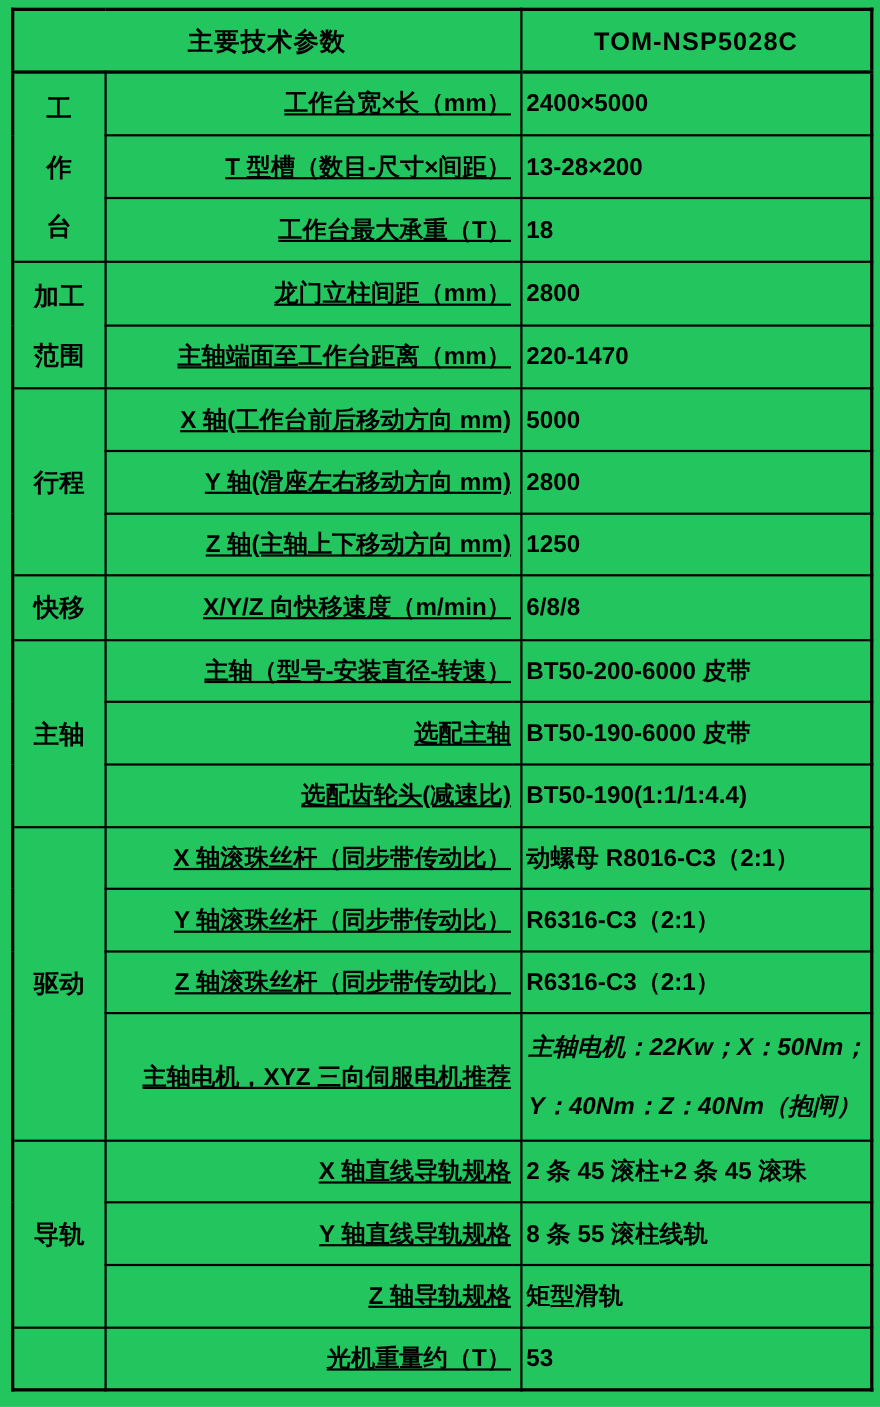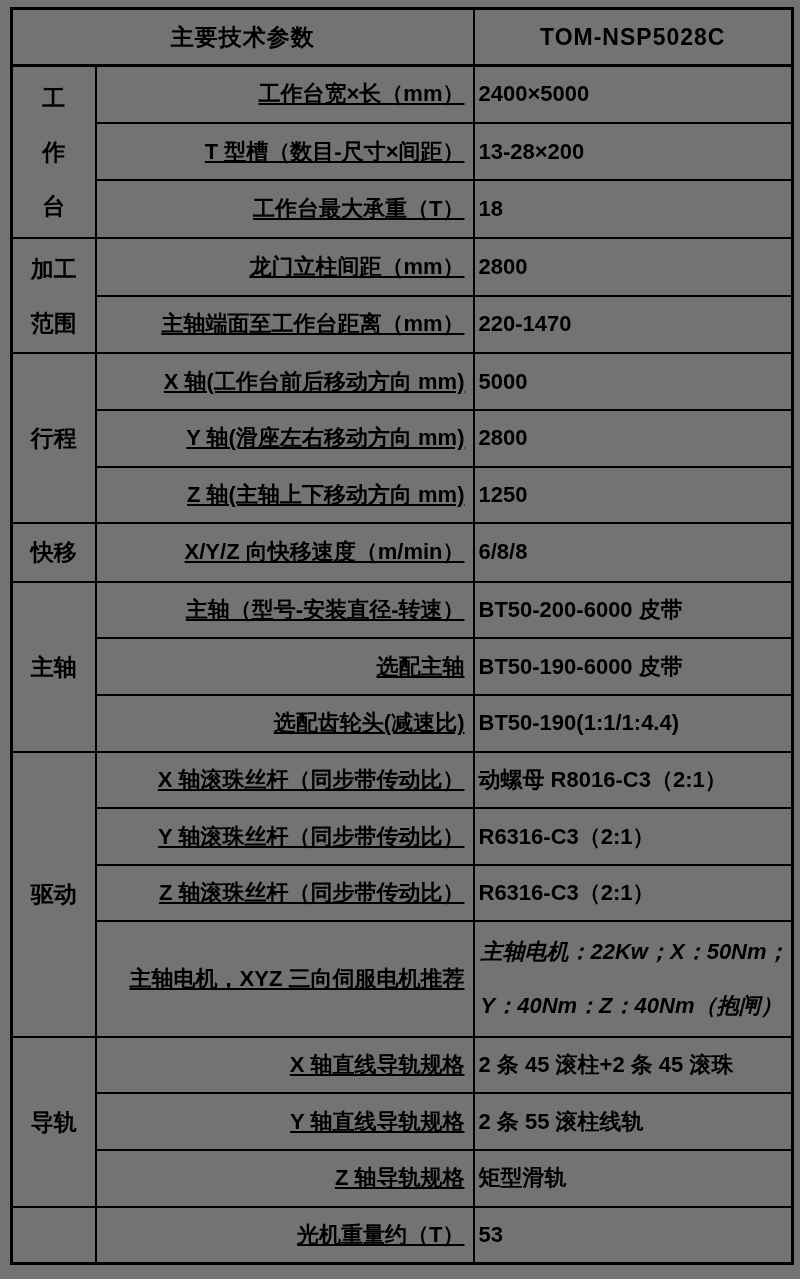--- a/index.html
+++ b/index.html
@@ -12,21 +12,21 @@
     width: 800px;
     height: 1279px;
     position: relative;
     font-family: "Liberation Sans", "DejaVu Sans", sans-serif;
     font-weight: bold;
     color: #000000;
   }
   .page {
     position: absolute;
     inset: 0;
-    background: #737373;
+    background: #22c55e;
   }
   table.spec {
     position: absolute;
     left: 10px;
     top: 7px;
     width: 781px;
     height: 1258px;
     border-collapse: collapse;
     table-layout: fixed;
     border: 3px solid #000000;
@@ -202,21 +202,21 @@
           <td class="group-cell" rowspan="3">
             <div class="group-label-wrap">
               <div>导轨</div>
             </div>
           </td>
           <td class="param-cell">X 轴直线导轨规格</td>
           <td class="value-cell">2 条 45 滚柱+2 条 45 滚珠</td>
         </tr>
         <tr class="spec-row">
           <td class="param-cell">Y 轴直线导轨规格</td>
-          <td class="value-cell">2 条 55 滚柱线轨</td>
+          <td class="value-cell">8 条 55 滚柱线轨</td>
         </tr>
         <tr class="spec-row">
           <td class="param-cell">Z 轴导轨规格</td>
           <td class="value-cell">矩型滑轨</td>
         </tr>
         <tr class="spec-row">
           <td class="group-cell" rowspan="1">
             <div class="group-label-wrap"></div>
           </td>
           <td class="param-cell">光机重量约（T）</td>

